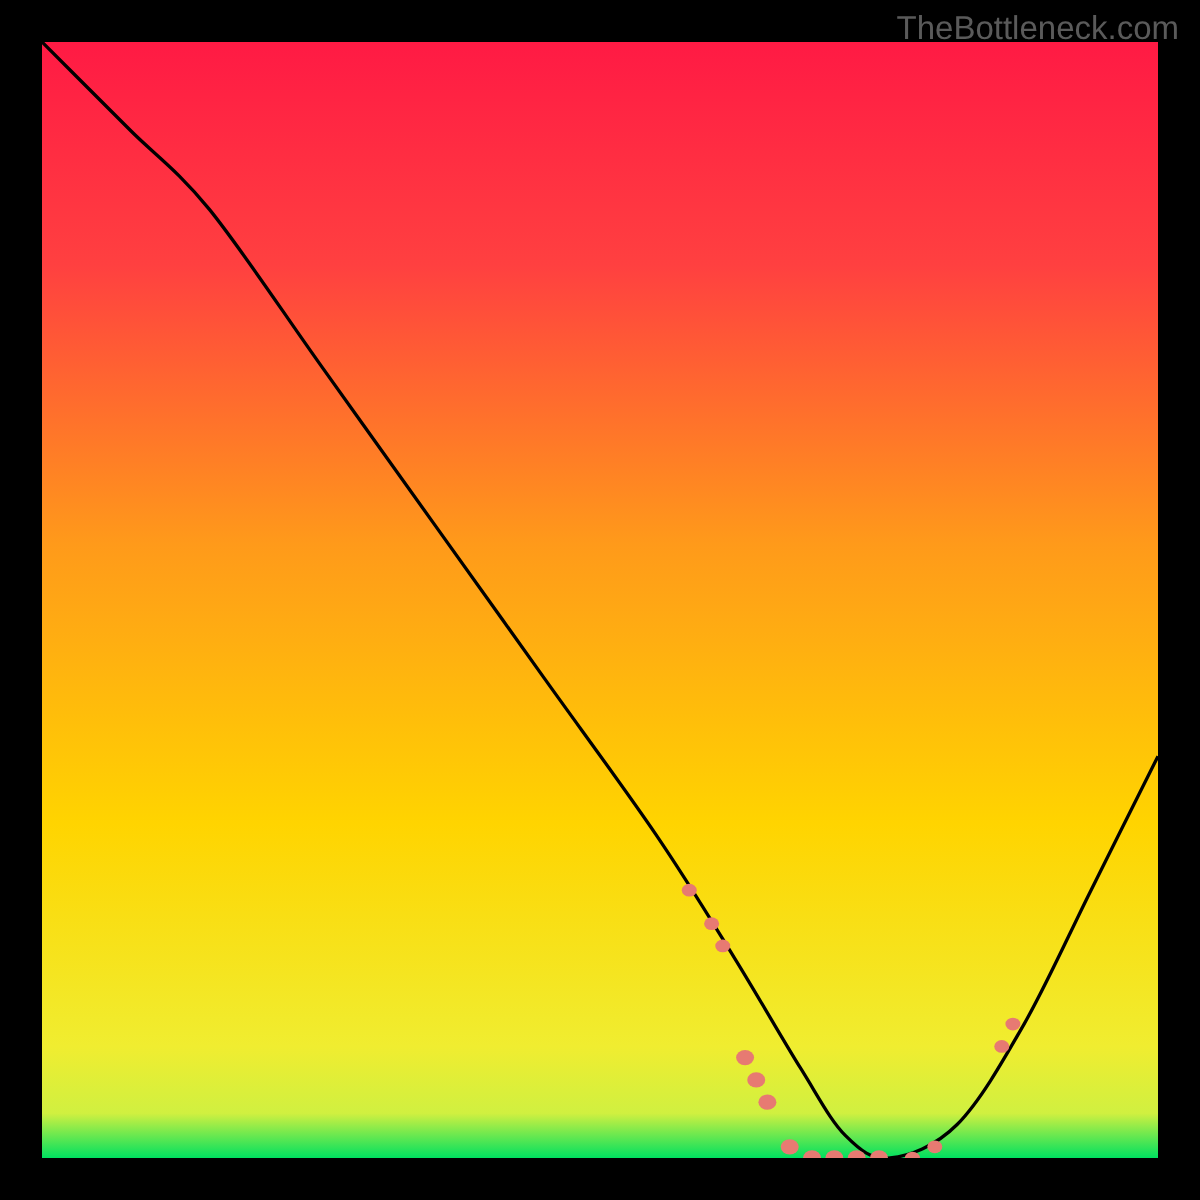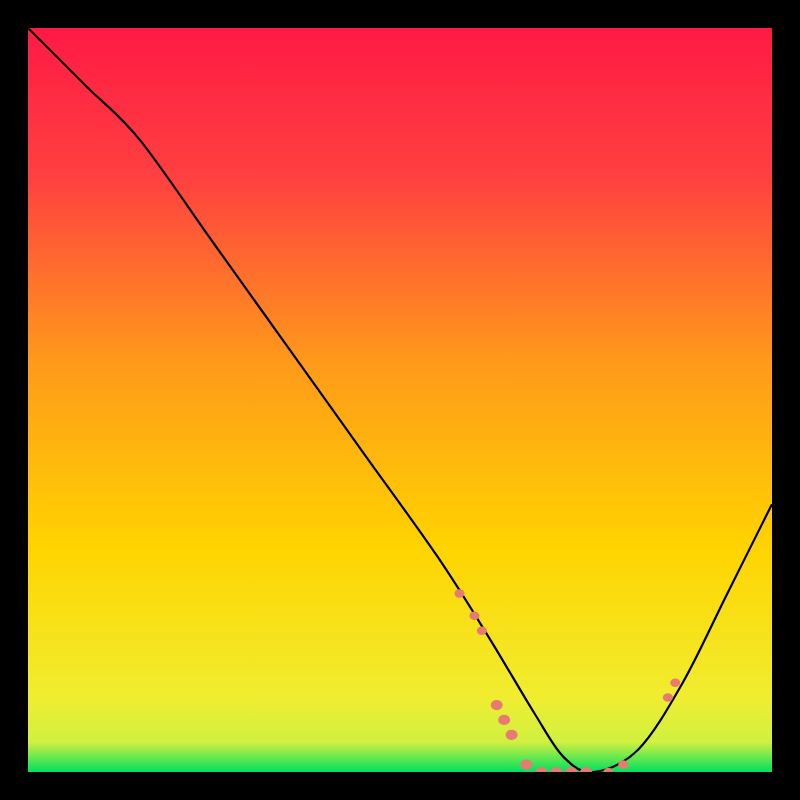--- a/index.html
+++ b/index.html
@@ -34,20 +34,21 @@
     height: 744px;
   }
   svg {
     display: block;
   }
 </style>
 </head>
 <body>
 
 <div class="container">
+  <div class="watermark">TheBottleneck.com</div>
   <div class="plot-area">
     <svg width="744" height="744" viewBox="0 0 744 744">
       <defs>
         <linearGradient id="bg-grad" x1="0" y1="0" x2="0" y2="1">
           <stop id="g-top" offset="0%" stop-color="#ff1a44"></stop>
           <stop offset="20%" stop-color="#ff4040"></stop>
           <stop offset="45%" stop-color="#ff9a1a"></stop>
           <stop id="g-mid" offset="70%" stop-color="#ffd400"></stop>
           <stop offset="90%" stop-color="#f0ed30"></stop>
           <stop offset="96%" stop-color="#d0f040"></stop>

